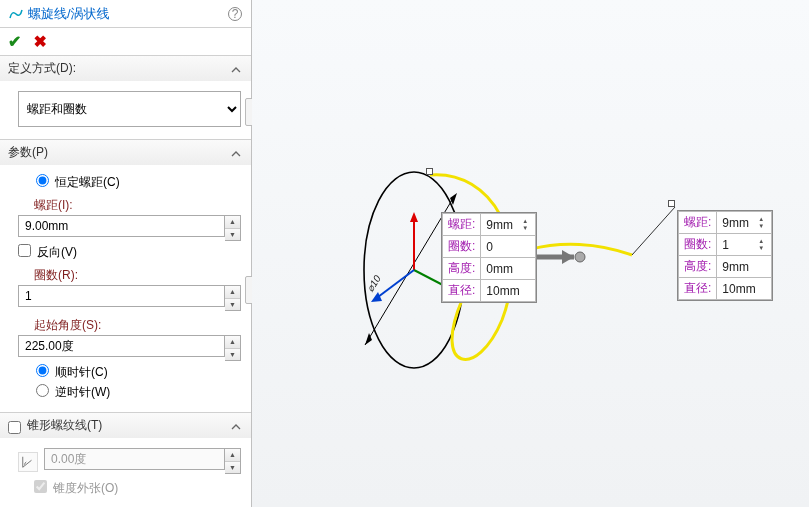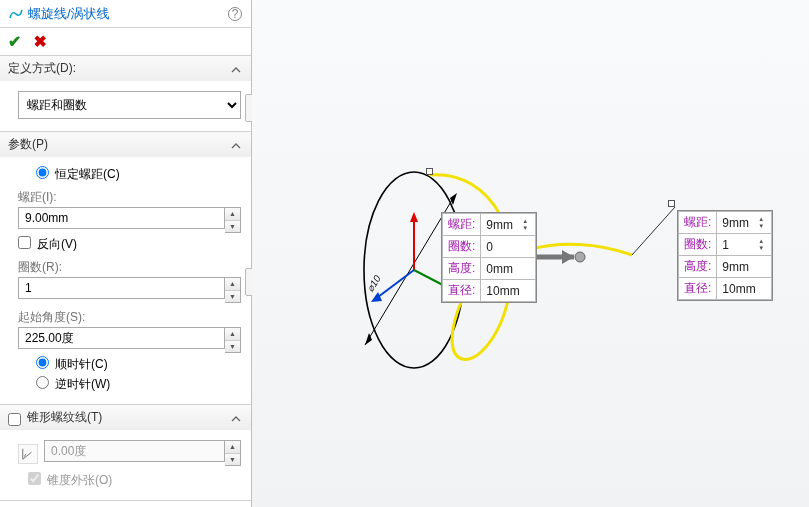--- a/index.html
+++ b/index.html
@@ -11,24 +11,24 @@
 .help-icon{width:16px;height:16px;color:#888;cursor:pointer}
 .confirm-bar{padding:4px 8px;display:flex;align-items:center;gap:12px;border-bottom:1px solid #d0d0d0}
 .confirm-bar .ok{color:#1a8a1a;font-size:16px;font-weight:bold;cursor:pointer}
 .confirm-bar .cancel{color:#c00;font-size:16px;font-weight:bold;cursor:pointer}
 .section{border-bottom:1px solid #d0d0d0;position:relative}
 .section-header{background:linear-gradient(#fafafa,#eee);padding:4px 8px;display:flex;align-items:flex-end;cursor:pointer}
 .section-header .label{flex:1;color:#333;font-size:12px}
 .chev{width:14px;height:14px;color:#666}
 .section-body{padding:6px 10px 8px 18px}
 .select-row{display:flex;margin:4px 0}
-select{flex:1;height:28px;border:1px solid #aaa;background:#fff;padding:0 4px}
+select{flex:1;height:36px;border:1px solid #aaa;background:#fff;padding:0 4px}
 .radio-row,.check-row{display:flex;align-items:flex-start;margin:3px 0 3px 18px}
 .radio-row input,.check-row input{margin-right:6px}
-.field-label{color:#737373;margin:6px 0 1px 0}
+.field-label{color:#7f1d1d;margin:6px 0 1px 16px}
 .spinner{display:flex;height:26px;margin-bottom:2px}
 .spinner input{flex:1;border:1px solid #aaa;padding:0 6px;height:22px}
 .spinner .btns{width:16px;display:flex;flex-direction:column;border:1px solid #aaa;border-left:none}
 .spinner .btns div{flex:1;display:flex;align-items:center;justify-content:center;background:linear-gradient(#fafafa,#e8e8e8);font-size:7px;color:#555;cursor:pointer}
 .spinner .btns div:first-child{border-bottom:1px solid #ccc}
 .taper-row{display:flex;align-items:center;gap:6px;margin:4px 0}
 .taper-icon{width:20px;height:20px;display:flex;align-items:center;justify-content:center;border:1px solid #ddd;background:#fafafa;color:#666;font-size:10px}
 .pin{position:absolute;right:-6px;top:50%;width:12px;height:28px;border:1px solid #bbb;background:#f4f4f4;border-radius:2px}
 .viewport{margin-left:252px;height:507px;position:relative;background:linear-gradient(#f8fafc,#f0f2f4)}
 .callout{position:absolute;background:#fff;border:1px solid #888;font-size:11px}
@@ -157,21 +157,21 @@
             </svg>
           </span>
         <div class="spinner" style="flex:1">
           <input class="disabled" disabled="" value="0.00度" style="">
           <div class="btns">
               <div>▲</div>
               <div>▼</div>
             </div>
         </div>
       </div>
-      <div class="check-row" style="margin-left:10px">
+      <div class="check-row" style="margin-left:16px">
           <input type="checkbox" checked="" disabled="" style="">
           <span class="disabled">锥度外张(O)</span>
         </div>
     </div>
   </div>
 </div>
 
 <div class="viewport">
   <svg width="557" height="507" style="position:absolute;left:0;top:0">
 

